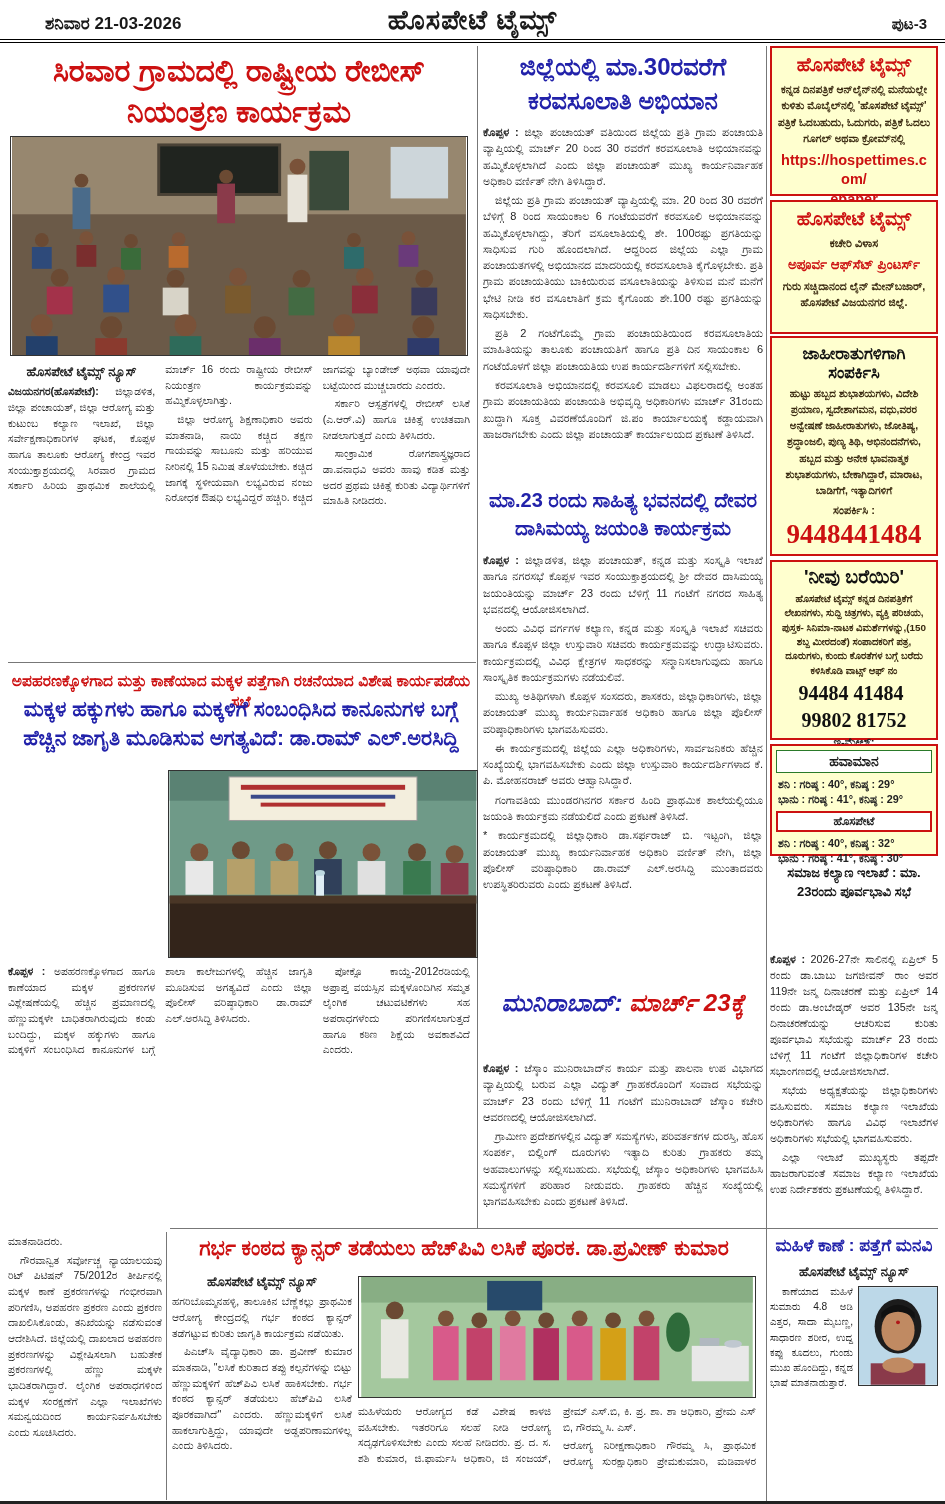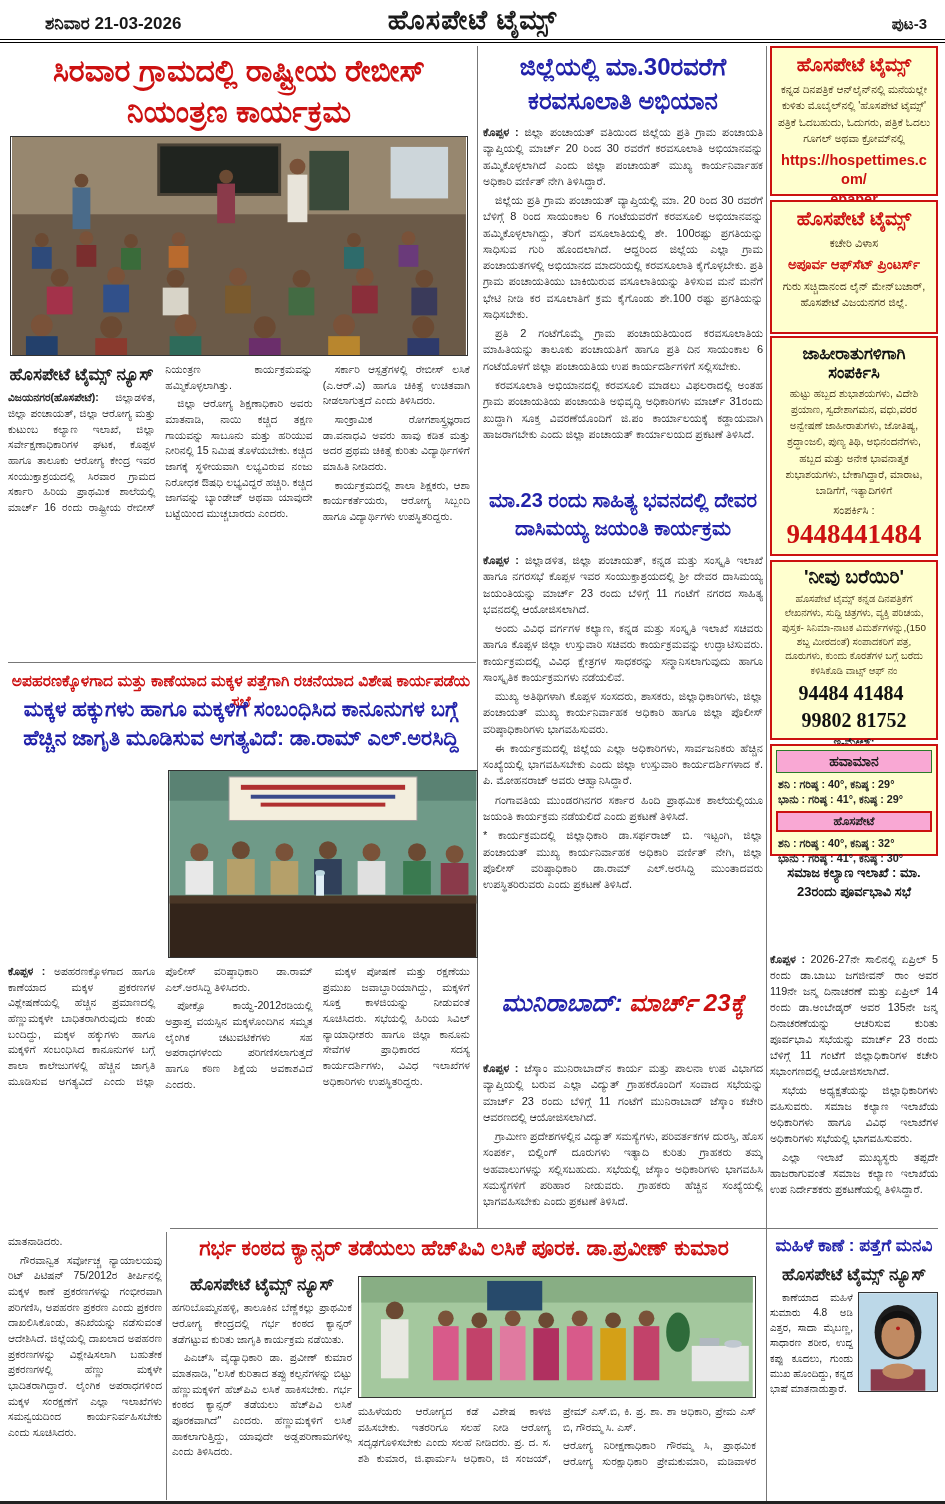--- a/index.html
+++ b/index.html
@@ -24,33 +24,33 @@
   .hrule { position:absolute; height:1px; background:#777; }
   
   .head-red   { color:#cc1111; font-weight:bold; text-align:center; line-height:1.38; }
   .head-blue  { color:#2222aa; font-weight:bold; text-align:center; line-height:1.4; }
   .head-black { color:#111;    font-weight:bold; text-align:center; line-height:1.45; }
   
   .body-txt { font-size:10.6px; line-height:1.48; text-align:justify; color:#222; }
   .body-txt p { margin-bottom:3px; text-indent:12px; }
   .body-txt p.nofirst { text-indent:0; }
   .cols3 { column-count:3; column-gap:10px; }
-  .byline { font-weight:bold; text-align:center; text-indent:0 !important; font-size:17px; }
+  .byline { font-weight:bold; text-align:center; text-indent:0 !important; font-size:13px; }
   .dl { font-weight:bold; }
   
   .sbox { position:absolute; left:770px; width:168px; background:#ffffcf;
           border:2px solid #cc1111; padding:6px 5px; text-align:center; }
   .sbox .btitle-red { color:#cc1111; font-weight:bold; font-size:19px; margin-bottom:5px; }
   .sbox .btitle-blk { color:#111; font-weight:bold; font-size:16.5px; margin-bottom:4px; }
-  .sbox .btxt { font-size:11.2px; line-height:1.55; font-weight:normal; color:#3a2a10; }
+  .sbox .btxt { font-size:11.2px; line-height:1.55; font-weight:bold; color:#3a2a10; }
   .sbox .burl { color:#cc1111; font-weight:bold; font-size:14.5px; margin-top:4px; line-height:1.35; word-break:break-all; }
   .sbox .bphone-big { color:#cc1111; font-weight:bold; font-size:27px; margin-top:0; font-family:"Liberation Serif", serif; }
   .sbox .bphone { color:#111; font-weight:bold; font-size:20px; margin-top:4px; font-family:"Liberation Serif", serif; }
   .sbox .bemail { font-size:11.5px; font-weight:bold; margin-top:4px; }
-  .wx-bar { background:#f9a8d4; border:1px solid #2a7a2a; font-weight:bold; font-size:14px;
+  .wx-bar { background:#ffffff; border:1px solid #2a7a2a; font-weight:bold; font-size:14px;
             padding:2px 16px; margin-bottom:4px; }
   .wx-bar.red { border:2px solid #cc1111; font-size:11.5px; margin-top:4px; }
   .wx-row { font-size:10.8px; font-weight:bold; text-align:left; padding:1px 2px; color:#222; }
   .photo { border:1px solid #333; display:block; }
 </style>
 </head>
 <body>
 
 <div id="page">
 
@@ -129,21 +129,20 @@
       </g>
     </svg>
   </div>
 
   <div class="abs body-txt cols3" style="left:8px; top:362px; width:462px; height:298px; overflow:hidden;">
     <p class="byline nofirst">ಹೊಸಪೇಟೆ ಟೈಮ್ಸ್ ನ್ಯೂಸ್</p>
     <p class="nofirst"><b class="dl">ವಿಜಯನಗರ(ಹೊಸಪೇಟೆ):</b> <span>ಜಿಲ್ಲಾಡಳಿತ, ಜಿಲ್ಲಾ ಪಂಚಾಯತ್, ಜಿಲ್ಲಾ ಆರೋಗ್ಯ ಮತ್ತು ಕುಟುಂಬ ಕಲ್ಯಾಣ ಇಲಾಖೆ, ಜಿಲ್ಲಾ ಸರ್ವೇಕ್ಷಣಾಧಿಕಾರಿಗಳ ಘಟಕ, ಕೊಪ್ಪಳ ಹಾಗೂ ತಾಲೂಕು ಆರೋಗ್ಯ ಕೇಂದ್ರ ಇವರ ಸಂಯುಕ್ತಾಶ್ರಯದಲ್ಲಿ ಸಿರವಾರ ಗ್ರಾಮದ ಸರ್ಕಾರಿ ಹಿರಿಯ ಪ್ರಾಥಮಿಕ ಶಾಲೆಯಲ್ಲಿ ಮಾರ್ಚ್ 16 ರಂದು ರಾಷ್ಟ್ರೀಯ ರೇಬೀಸ್ ನಿಯಂತ್ರಣ ಕಾರ್ಯಕ್ರಮವನ್ನು ಹಮ್ಮಿಕೊಳ್ಳಲಾಗಿತ್ತು.</span></p>
     <p>ಜಿಲ್ಲಾ ಆರೋಗ್ಯ ಶಿಕ್ಷಣಾಧಿಕಾರಿ ಅವರು ಮಾತನಾಡಿ, ನಾಯಿ ಕಚ್ಚಿದ ತಕ್ಷಣ ಗಾಯವನ್ನು ಸಾಬೂನು ಮತ್ತು ಹರಿಯುವ ನೀರಿನಲ್ಲಿ 15 ನಿಮಿಷ ತೊಳೆಯಬೇಕು. ಕಚ್ಚಿದ ಜಾಗಕ್ಕೆ ಸ್ಥಳೀಯವಾಗಿ ಲಭ್ಯವಿರುವ ನಂಜು ನಿರೋಧಕ ಔಷಧಿ ಲಭ್ಯವಿದ್ದರೆ ಹಚ್ಚಿರಿ. ಕಚ್ಚಿದ ಜಾಗವನ್ನು ಬ್ಯಾಂಡೇಜ್ ಅಥವಾ ಯಾವುದೇ ಬಟ್ಟೆಯಿಂದ ಮುಚ್ಚಬಾರದು ಎಂದರು.</p>
     <p>ಸರ್ಕಾರಿ ಆಸ್ಪತ್ರೆಗಳಲ್ಲಿ ರೇಬೀಸ್ ಲಸಿಕೆ (ಎ.ಆರ್.ವಿ) ಹಾಗೂ ಚಿಕಿತ್ಸೆ ಉಚಿತವಾಗಿ ನೀಡಲಾಗುತ್ತದೆ ಎಂದು ತಿಳಿಸಿದರು.</p>
     <p>ಸಾಂಕ್ರಾಮಿಕ ರೋಗಶಾಸ್ತ್ರಜ್ಞರಾದ ಡಾ.ವನಾಧವಿ ಅವರು ಹಾವು ಕಡಿತ ಮತ್ತು ಅದರ ಪ್ರಥಮ ಚಿಕಿತ್ಸೆ ಕುರಿತು ವಿದ್ಯಾರ್ಥಿಗಳಿಗೆ ಮಾಹಿತಿ ನೀಡಿದರು.</p>
-    <p>ಕಾರ್ಯಕ್ರಮದಲ್ಲಿ ಶಾಲಾ ಶಿಕ್ಷಕರು, ಆಶಾ ಕಾರ್ಯಕರ್ತೆಯರು, ಆರೋಗ್ಯ ಸಿಬ್ಬಂದಿ ಹಾಗೂ ವಿದ್ಯಾರ್ಥಿಗಳು ಉಪಸ್ಥಿತರಿದ್ದರು.</p>
   </div>
 
   <div class="abs head-blue" style="left:483px; top:50px; width:280px; font-size:24px;">ಜಿಲ್ಲೆಯಲ್ಲಿ ಮಾ.30ರವರೆಗೆ ಕರವಸೂಲಾತಿ ಅಭಿಯಾನ</div>
 
   <div class="abs body-txt" style="left:483px; top:124px; width:280px; height:356px; overflow:hidden; font-size:11px;">
     <p class="nofirst"><b class="dl">ಕೊಪ್ಪಳ :</b> <span>ಜಿಲ್ಲಾ ಪಂಚಾಯತ್ ವತಿಯಿಂದ ಜಿಲ್ಲೆಯ ಪ್ರತಿ ಗ್ರಾಮ ಪಂಚಾಯತಿ ವ್ಯಾಪ್ತಿಯಲ್ಲಿ ಮಾರ್ಚ್ 20 ರಿಂದ 30 ರವರೆಗೆ ಕರವಸೂಲಾತಿ ಅಭಿಯಾನವನ್ನು ಹಮ್ಮಿಕೊಳ್ಳಲಾಗಿದೆ ಎಂದು ಜಿಲ್ಲಾ ಪಂಚಾಯತ್ ಮುಖ್ಯ ಕಾರ್ಯನಿರ್ವಾಹಕ ಅಧಿಕಾರಿ ವರ್ಣಿತ್ ನೇಗಿ ತಿಳಿಸಿದ್ದಾರೆ.</span></p>
     <p>ಜಿಲ್ಲೆಯ ಪ್ರತಿ ಗ್ರಾಮ ಪಂಚಾಯತ್ ವ್ಯಾಪ್ತಿಯಲ್ಲಿ ಮಾ. 20 ರಿಂದ 30 ರವರೆಗೆ ಬೆಳಿಗ್ಗೆ 8 ರಿಂದ ಸಾಯಂಕಾಲ 6 ಗಂಟೆಯವರೆಗೆ ಕರವಸೂಲಿ ಅಭಿಯಾನವನ್ನು ಹಮ್ಮಿಕೊಳ್ಳಲಾಗಿದ್ದು, ತೆರಿಗೆ ವಸೂಲಾತಿಯಲ್ಲಿ ಶೇ. 100ರಷ್ಟು ಪ್ರಗತಿಯನ್ನು ಸಾಧಿಸುವ ಗುರಿ ಹೊಂದಲಾಗಿದೆ. ಆದ್ದರಿಂದ ಜಿಲ್ಲೆಯ ಎಲ್ಲಾ ಗ್ರಾಮ ಪಂಚಾಯತಗಳಲ್ಲಿ ಅಭಿಯಾನದ ಮಾದರಿಯಲ್ಲಿ ಕರವಸೂಲಾತಿ ಕೈಗೊಳ್ಳಬೇಕು. ಪ್ರತಿ ಗ್ರಾಮ ಪಂಚಾಯತಿಯು ಬಾಕಿಯಿರುವ ವಸೂಲಾತಿಯನ್ನು ತಿಳಿಸುವ ಮನೆ ಮನೆಗೆ ಭೇಟಿ ನೀಡಿ ಕರ ವಸೂಲಾತಿಗೆ ಕ್ರಮ ಕೈಗೊಂಡು ಶೇ.100 ರಷ್ಟು ಪ್ರಗತಿಯನ್ನು ಸಾಧಿಸಬೇಕು.</p>
     <p>ಪ್ರತಿ 2 ಗಂಟೆಗೊಮ್ಮೆ ಗ್ರಾಮ ಪಂಚಾಯತಿಯಿಂದ ಕರವಸೂಲಾತಿಯ ಮಾಹಿತಿಯನ್ನು ತಾಲೂಕು ಪಂಚಾಯತಿಗೆ ಹಾಗೂ ಪ್ರತಿ ದಿನ ಸಾಯಂಕಾಲ 6 ಗಂಟೆಯೊಳಗೆ ಜಿಲ್ಲಾ ಪಂಚಾಯತಿಯ ಉಪ ಕಾರ್ಯದರ್ಶಿಗಳಿಗೆ ಸಲ್ಲಿಸಬೇಕು.</p>
     <p>ಕರವಸೂಲಾತಿ ಅಭಿಯಾನದಲ್ಲಿ ಕರವಸೂಲಿ ಮಾಡಲು ವಿಫಲರಾದಲ್ಲಿ ಅಂತಹ ಗ್ರಾಮ ಪಂಚಾಯತಿಯ ಪಂಚಾಯತಿ ಅಭಿವೃದ್ಧಿ ಅಧಿಕಾರಿಗಳು ಮಾರ್ಚ್ 31ರಂದು ಖುದ್ದಾಗಿ ಸೂಕ್ತ ವಿವರಣೆಯೊಂದಿಗೆ ಜಿ.ಪಂ ಕಾರ್ಯಾಲಯಕ್ಕೆ ಕಡ್ಡಾಯವಾಗಿ ಹಾಜರಾಗಬೇಕು ಎಂದು ಜಿಲ್ಲಾ ಪಂಚಾಯತ್ ಕಾರ್ಯಾಲಯದ ಪ್ರಕಟಣೆ ತಿಳಿಸಿದೆ.</p>
   </div>
@@ -198,21 +197,20 @@
       <rect y="126" width="310" height="62" fill="#33241a"></rect>
       <rect y="126" width="310" height="8" fill="#4a3626"></rect>
       <rect x="148" y="104" width="8" height="22" fill="#dfeef5"></rect>
       <ellipse cx="152" cy="103" rx="5" ry="3" fill="#bcd8e0"></ellipse>
     </svg>
   </div>
 
   <div class="abs body-txt cols3" style="left:8px; top:964px; width:462px; height:260px; overflow:hidden;">
     <p class="nofirst"><b class="dl">ಕೊಪ್ಪಳ :</b> <span>ಅಪಹರಣಕ್ಕೊಳಗಾದ ಹಾಗೂ ಕಾಣೆಯಾದ ಮಕ್ಕಳ ಪ್ರಕರಣಗಳ ವಿಶ್ಲೇಷಣೆಯಲ್ಲಿ ಹೆಚ್ಚಿನ ಪ್ರಮಾಣದಲ್ಲಿ ಹೆಣ್ಣುಮಕ್ಕಳೇ ಬಾಧಿತರಾಗಿರುವುದು ಕಂಡು ಬಂದಿದ್ದು, ಮಕ್ಕಳ ಹಕ್ಕುಗಳು ಹಾಗೂ ಮಕ್ಕಳಿಗೆ ಸಂಬಂಧಿಸಿದ ಕಾನೂನುಗಳ ಬಗ್ಗೆ ಶಾಲಾ ಕಾಲೇಜುಗಳಲ್ಲಿ ಹೆಚ್ಚಿನ ಜಾಗೃತಿ ಮೂಡಿಸುವ ಅಗತ್ಯವಿದೆ ಎಂದು ಜಿಲ್ಲಾ ಪೊಲೀಸ್ ವರಿಷ್ಠಾಧಿಕಾರಿ ಡಾ.ರಾಮ್ ಎಲ್.ಅರಸಿದ್ದಿ ತಿಳಿಸಿದರು.</span></p>
     <p>ಪೋಕ್ಸೊ ಕಾಯ್ದೆ-2012ರಡಿಯಲ್ಲಿ ಅಪ್ರಾಪ್ತ ವಯಸ್ಸಿನ ಮಕ್ಕಳೊಂದಿಗಿನ ಸಮ್ಮತ ಲೈಂಗಿಕ ಚಟುವಟಿಕೆಗಳು ಸಹ ಅಪರಾಧಗಳೆಂದು ಪರಿಗಣಿಸಲಾಗುತ್ತದೆ ಹಾಗೂ ಕಠಿಣ ಶಿಕ್ಷೆಯ ಅವಕಾಶವಿದೆ ಎಂದರು.</p>
-    <p>ಮಕ್ಕಳ ಪೋಷಣೆ ಮತ್ತು ರಕ್ಷಣೆಯು ಪ್ರಮುಖ ಜವಾಬ್ದಾರಿಯಾಗಿದ್ದು, ಮಕ್ಕಳಿಗೆ ಸೂಕ್ತ ಕಾಳಜಿಯನ್ನು ನೀಡುವಂತೆ ಸೂಚಿಸಿದರು. ಸಭೆಯಲ್ಲಿ ಹಿರಿಯ ಸಿವಿಲ್ ನ್ಯಾಯಾಧೀಶರು ಹಾಗೂ ಜಿಲ್ಲಾ ಕಾನೂನು ಸೇವೆಗಳ ಪ್ರಾಧಿಕಾರದ ಸದಸ್ಯ ಕಾರ್ಯದರ್ಶಿಗಳು, ವಿವಿಧ ಇಲಾಖೆಗಳ ಅಧಿಕಾರಿಗಳು ಉಪಸ್ಥಿತರಿದ್ದರು.</p>
   </div>
 
   <div class="abs body-txt" style="left:8px; top:1234px; width:154px; height:264px; overflow:hidden;">
     <p class="nofirst">ಮಾತನಾಡಿದರು.</p>
     <p>ಗೌರವಾನ್ವಿತ ಸರ್ವೋಚ್ಚ ನ್ಯಾಯಾಲಯವು ರಿಟ್ ಪಿಟಿಷನ್ 75/2012ರ ತೀರ್ಪಿನಲ್ಲಿ ಮಕ್ಕಳ ಕಾಣೆ ಪ್ರಕರಣಗಳನ್ನು ಗಂಭೀರವಾಗಿ ಪರಿಗಣಿಸಿ, ಅಪಹರಣ ಪ್ರಕರಣ ಎಂದು ಪ್ರಕರಣ ದಾಖಲಿಸಿಕೊಂಡು, ತನಿಖೆಯನ್ನು ನಡೆಸುವಂತೆ ಆದೇಶಿಸಿದೆ. ಜಿಲ್ಲೆಯಲ್ಲಿ ದಾಖಲಾದ ಅಪಹರಣ ಪ್ರಕರಣಗಳನ್ನು ವಿಶ್ಲೇಷಿಸಲಾಗಿ ಬಹುತೇಕ ಪ್ರಕರಣಗಳಲ್ಲಿ ಹೆಣ್ಣು ಮಕ್ಕಳೇ ಭಾದಿತರಾಗಿದ್ದಾರೆ. ಲೈಂಗಿಕ ಅಪರಾಧಗಳಿಂದ ಮಕ್ಕಳ ಸಂರಕ್ಷಣೆಗೆ ಎಲ್ಲಾ ಇಲಾಖೆಗಳು ಸಮನ್ವಯದಿಂದ ಕಾರ್ಯನಿರ್ವಹಿಸಬೇಕು ಎಂದು ಸೂಚಿಸಿದರು.</p>
   </div>
 
   <div class="abs head-red" style="left:172px; top:1234px; width:584px; font-size:21px;">ಗರ್ಭ ಕಂಠದ ಕ್ಯಾನ್ಸರ್ ತಡೆಯಲು ಹೆಚ್‌ಪಿವಿ ಲಸಿಕೆ ಪೂರಕ. ಡಾ.ಪ್ರವೀಣ್ ಕುಮಾರ</div>
 
   <div class="abs body-txt" style="left:172px; top:1272px; width:180px; height:226px; overflow:hidden;">

